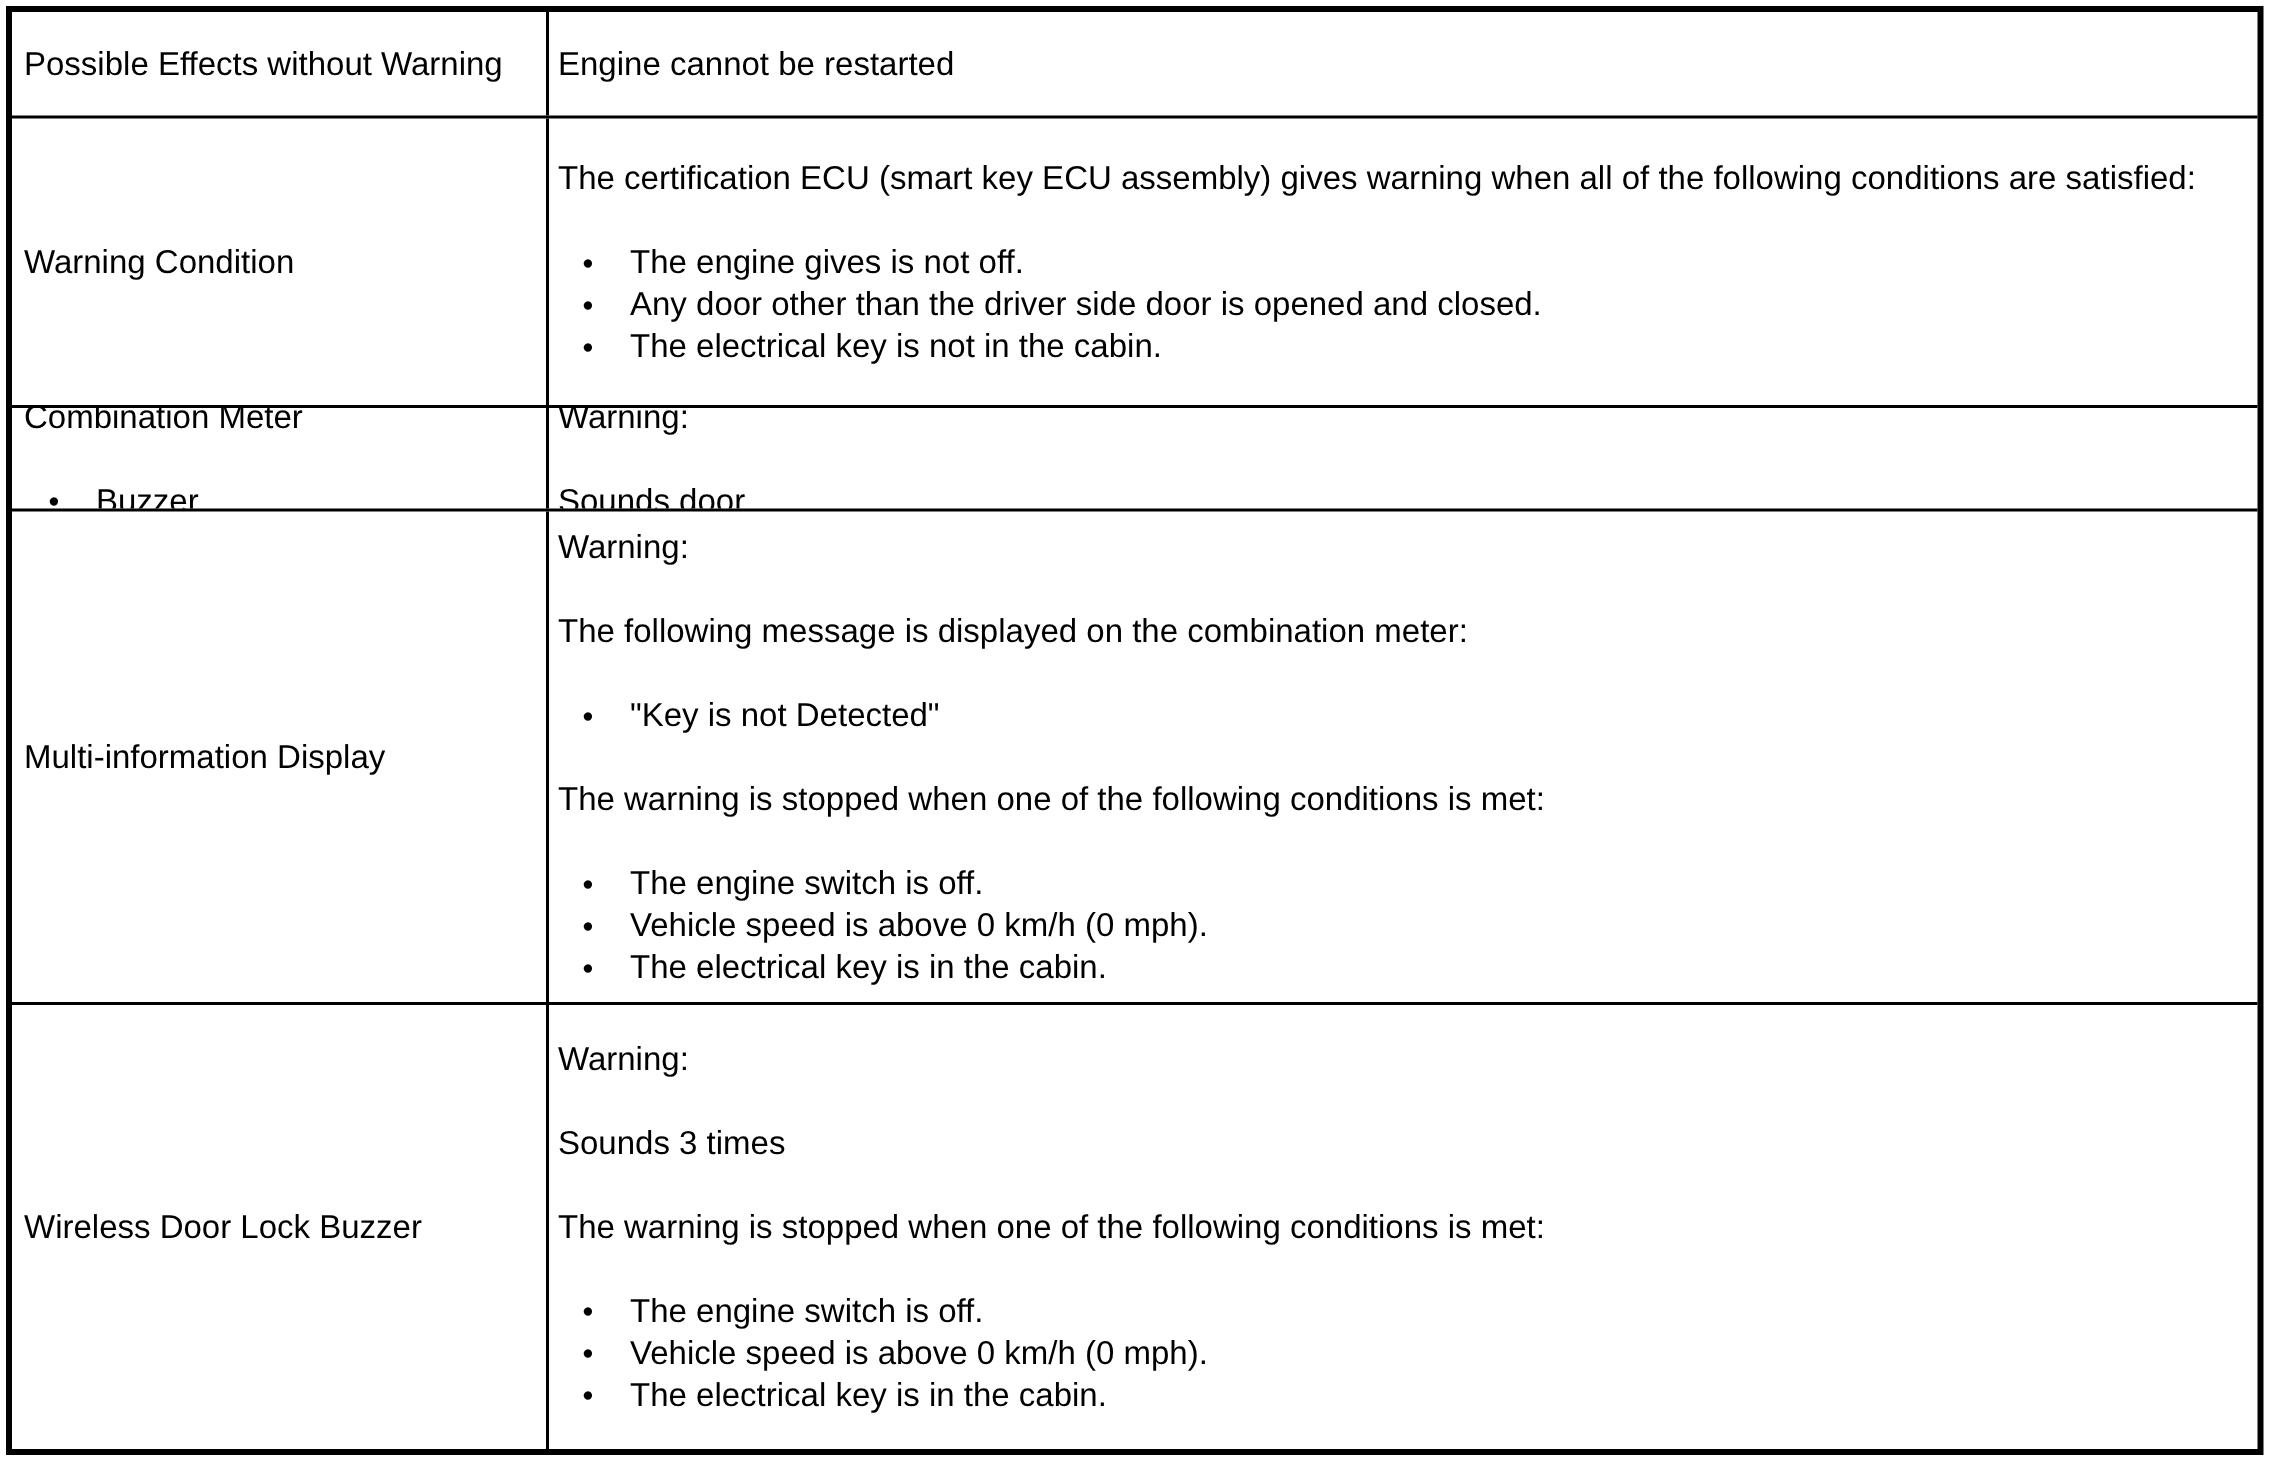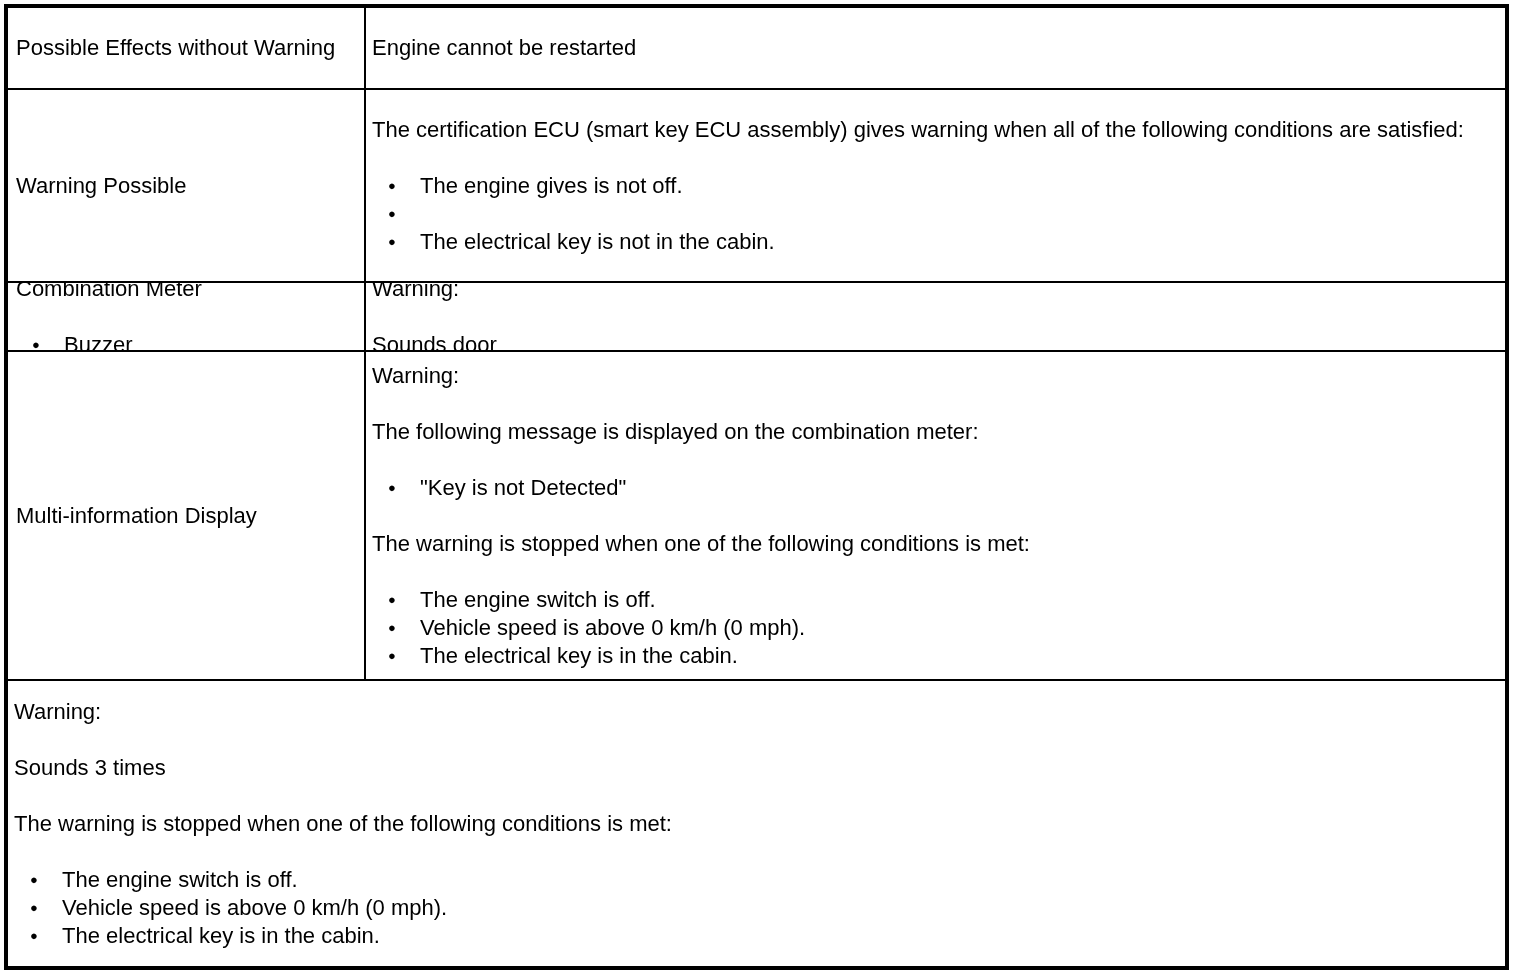--- a/index.html
+++ b/index.html
@@ -16,21 +16,21 @@
     border: 4px solid #000000;
     display: flex;
     flex-direction: column;
     background: #ffffff;
   }
   .row {
     display: flex;
     flex-shrink: 0;
   }
   .row + .row { border-top: 2px solid #000000; }
-  .row-1 { height: 80px; justify-content: flex-end; }
+  .row-1 { height: 69px; justify-content: flex-end; }
   .row-2 { height: 193px; }
   .row-3 { height: 69px; }
   .row-4 { height: 329px; }
   .row-5 { flex: 1 1 auto; }
   .cell {
     display: flex;
     flex-direction: column;
     justify-content: center;
     font-size: 22px;
     line-height: 28px;
@@ -70,31 +70,32 @@
     <div class="cell cell-left">
       <p>Possible Effects without Warning</p>
     </div>
     <div class="cell cell-right">
       <p>Engine cannot be restarted</p>
     </div>
   </div>
 
   <div class="row row-2">
     <div class="cell cell-left">
-      <p>Warning Possible</p>
+      <p>Warning Condition</p>
     </div>
     <div class="cell cell-right">
       <p>The certification ECU (smart key ECU assembly) gives warning when all of the following conditions are satisfied:</p>
       <div class="bullet-list">
         <div class="bullet-item">
           <span class="bullet-dot">●</span>
           <span class="bullet-text">The engine gives is not off.</span>
         </div>
         <div class="bullet-item">
           <span class="bullet-dot">●</span>
+          <span class="bullet-text">Any door other than the driver side door is opened and closed.</span>
         </div>
         <div class="bullet-item">
           <span class="bullet-dot">●</span>
           <span class="bullet-text">The electrical key is not in the cabin.</span>
         </div>
       </div>
     </div>
   </div>
 
   <div class="row row-3">
@@ -138,20 +139,23 @@
         </div>
         <div class="bullet-item">
           <span class="bullet-dot">●</span>
           <span class="bullet-text">The electrical key is in the cabin.</span>
         </div>
       </div>
     </div>
   </div>
 
   <div class="row row-5">
+    <div class="cell cell-left">
+      <p>Wireless Door Lock Buzzer</p>
+    </div>
     <div class="cell cell-right">
       <p>Warning:</p>
       <p>Sounds 3 times</p>
       <p>The warning is stopped when one of the following conditions is met:</p>
       <div class="bullet-list">
         <div class="bullet-item">
           <span class="bullet-dot">●</span>
           <span class="bullet-text">The engine switch is off.</span>
         </div>
         <div class="bullet-item">

